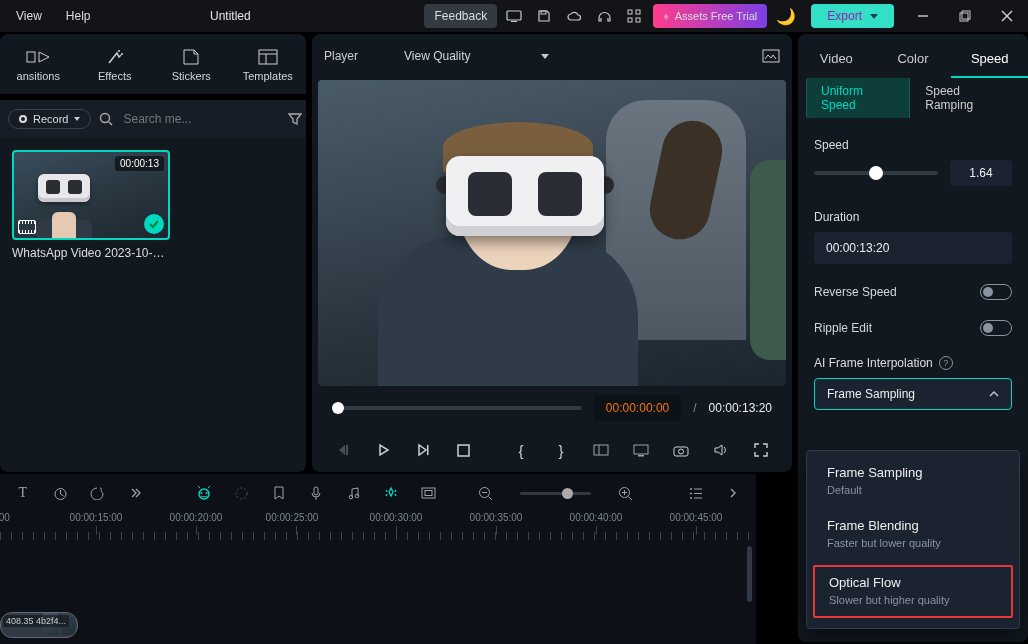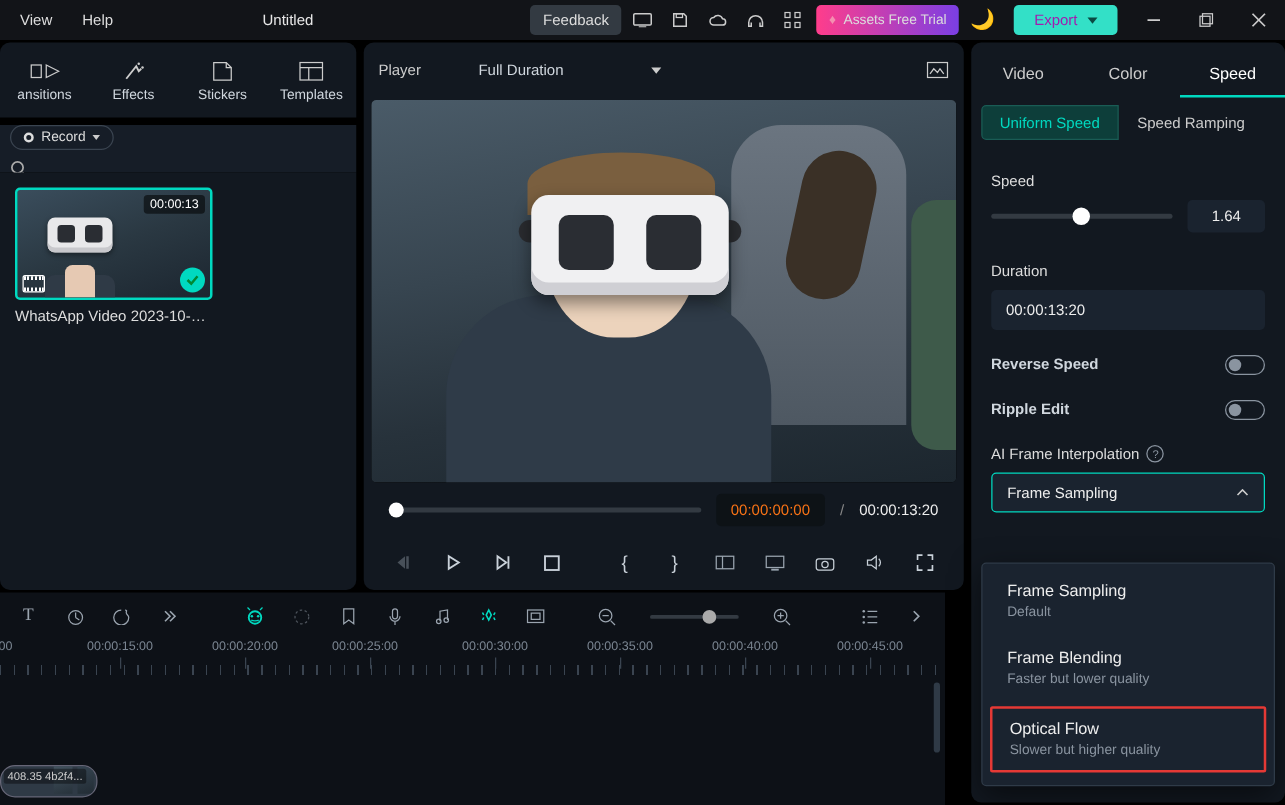--- a/index.html
+++ b/index.html
@@ -43,21 +43,21 @@
 
   .panel{background:var(--bg-panel);border-radius:8px;}
 
   
   .left-tabs{height:60px;background:var(--bg-panel);border-radius:8px 8px 0 0;display:flex;align-items:center;justify-content:space-around;padding:4px 0;}
   .ltab{display:flex;flex-direction:column;align-items:center;gap:3px;color:#d0d7de;width:66px;}
   .ltab .ic{height:20px;display:flex;align-items:center;}
   .ltab span{font-size:11px;}
 
   
-  .left-search{height:38px;background:var(--bg-panel-2);display:flex;align-items:flex-start;padding:0 8px;gap:8px;flex-direction:column;}
+  .left-search{height:38px;background:var(--bg-panel-2);display:flex;align-items:center;padding:0 8px;gap:8px;}
   .record-btn{display:flex;align-items:center;gap:6px;background:transparent;border:1px solid #3a4450;border-radius:14px;padding:3px 10px;color:#ddd;font-size:11px;}
   .record-dot{width:8px;height:8px;border-radius:50%;border:2px solid #ddd;}
   .rec-caret{border-left:3px solid transparent;border-right:3px solid transparent;border-top:4px solid #ccc;}
   .search-ic{color:#aaa;}
   .search-input{flex:1;background:transparent;border:none;color:#ddd;outline:none;font-size:12px;}
   .search-input::placeholder{color:#777;}
   .filter-ic,.more-ic{color:#aaa;width:22px;display:flex;justify-content:center;}
 
   
   .media-lib{flex:1;background:var(--bg-panel);border-radius:0 0 8px 8px;padding:12px;position:relative;}
@@ -117,21 +117,21 @@
   .sub-pill{padding:6px 14px;font-size:12px;border:1px solid transparent;border-radius:4px 0 0 4px;}
   .sub-pill.active{background:#0d3e3a;color:var(--accent);border-color:#1a5c55;}
   .sub-pill.plain{color:#ccc;border-radius:0 4px 4px 0;}
   .insp-body{padding:8px 16px;flex:1;overflow:visible;position:relative;}
   .field-label{font-size:12px;color:#ddd;margin:12px 0 8px;display:flex;align-items:center;gap:6px;}
   .slider-row{display:flex;align-items:center;gap:12px;}
   .slider{flex:1;height:4px;background:#333a42;border-radius:2px;position:relative;}
   .slider-handle{position:absolute;left:50%;top:-5px;width:14px;height:14px;background:#fff;border-radius:50%;transform:translateX(-50%);}
   .value-box{width:62px;height:26px;background:var(--bg-input);border-radius:4px;display:flex;align-items:center;justify-content:center;color:#eee;font-size:12px;}
   .input-box{height:32px;background:var(--bg-input);border-radius:4px;display:flex;align-items:center;padding:0 12px;color:#eee;font-size:12px;}
-  .toggle-row{display:flex;justify-content:space-between;margin:20px 0;font-weight:bold;}
+  .toggle-row{display:flex;align-items:center;justify-content:space-between;margin:20px 0;}
   .toggle{width:32px;height:16px;border:1.5px solid #8a94a0;border-radius:10px;position:relative;}
   .toggle:after{content:"";position:absolute;left:2px;top:1.5px;width:10px;height:10px;border-radius:50%;background:#8a94a0;}
   .select-box{height:32px;background:var(--bg-input);border:1px solid var(--accent);border-radius:4px;display:flex;align-items:center;justify-content:space-between;padding:0 12px;color:#eee;font-size:12px;}
   .help-ic{width:14px;height:14px;border:1px solid #8a94a0;border-radius:50%;display:flex;align-items:center;justify-content:center;font-size:9px;color:#8a94a0;}
   
   .dropdown{position:absolute;left:8px;right:8px;top:332px;background:var(--bg-input);border-radius:4px;border:1px solid #2f3b48;padding:4px 0;box-shadow:0 8px 24px rgba(0,0,0,.5);}
   .dd-opt{padding:10px 20px 12px;}
   .dd-opt .t{font-size:13px;color:#eee;}
   .dd-opt .s{font-size:11px;color:#8a94a0;margin-top:4px;}
   .dd-opt.hl{border:2px solid var(--red);margin:4px 6px 6px;border-radius:2px;padding:8px 14px 10px;}
@@ -308,21 +308,21 @@
         <div class="clip-name">WhatsApp Video 2023-10-05...</div>
       </div>
     </div>
   </div>
 
   <div class="col-mid" style="height:438px;">
     <div class="player">
       <div class="player-head">
         <span style="color:#ccc;">Player</span>
         <div class="quality-sel">
-          <span>Full Duration</span>
+          <span>View Quality</span>
             <span class="caret"></span>
         </div>
         <div style="flex:1"></div>
         <div class="waveform-ic">
             <svg width="18" height="14">
               <rect x="1" y="1" width="16" height="12" fill="none" stroke="#ccc"></rect>
               <path d="M3 10l3-4 3 3 2-3 3 4" fill="none" stroke="#ccc"></path>
             </svg>
           </div>
       </div>

